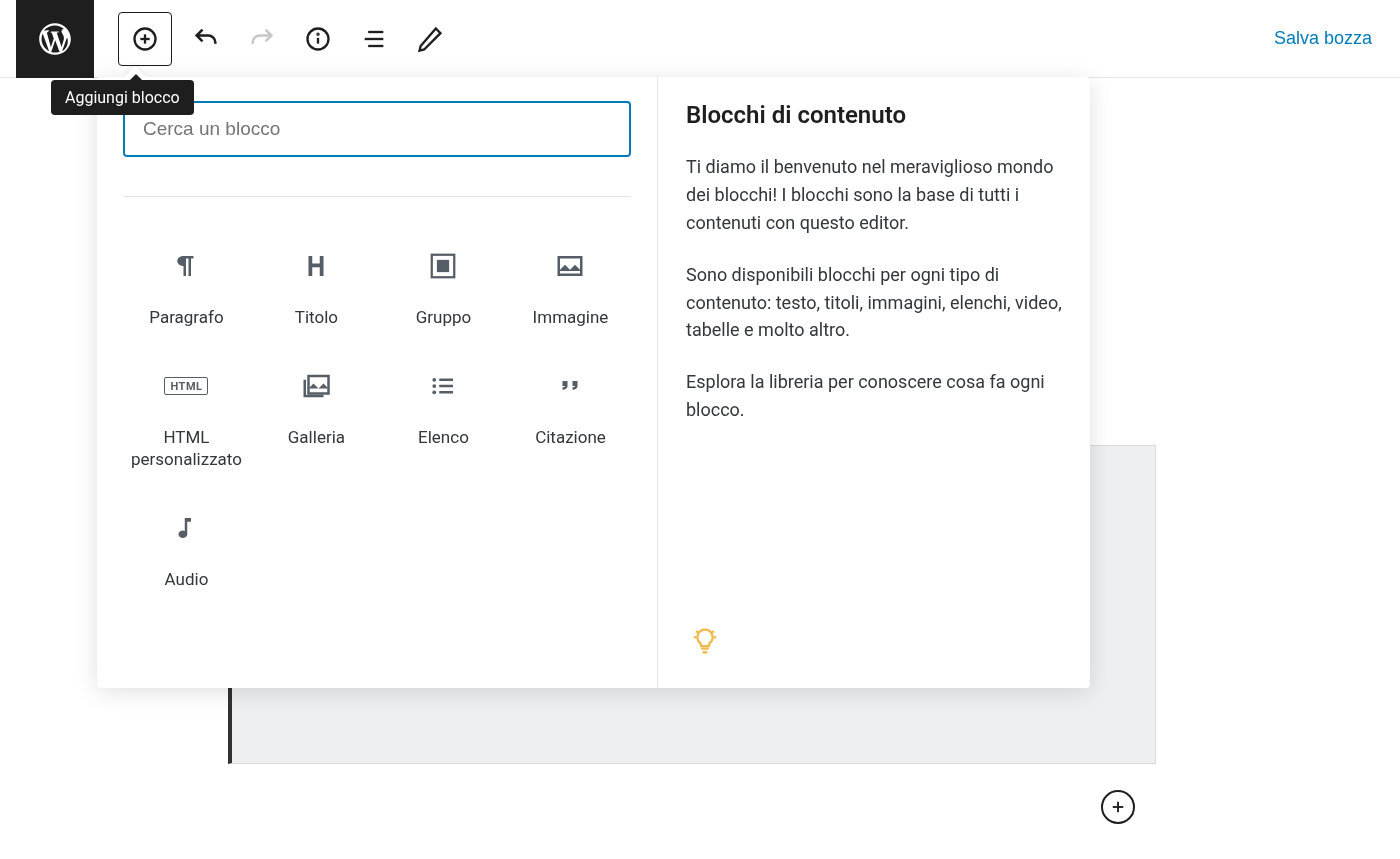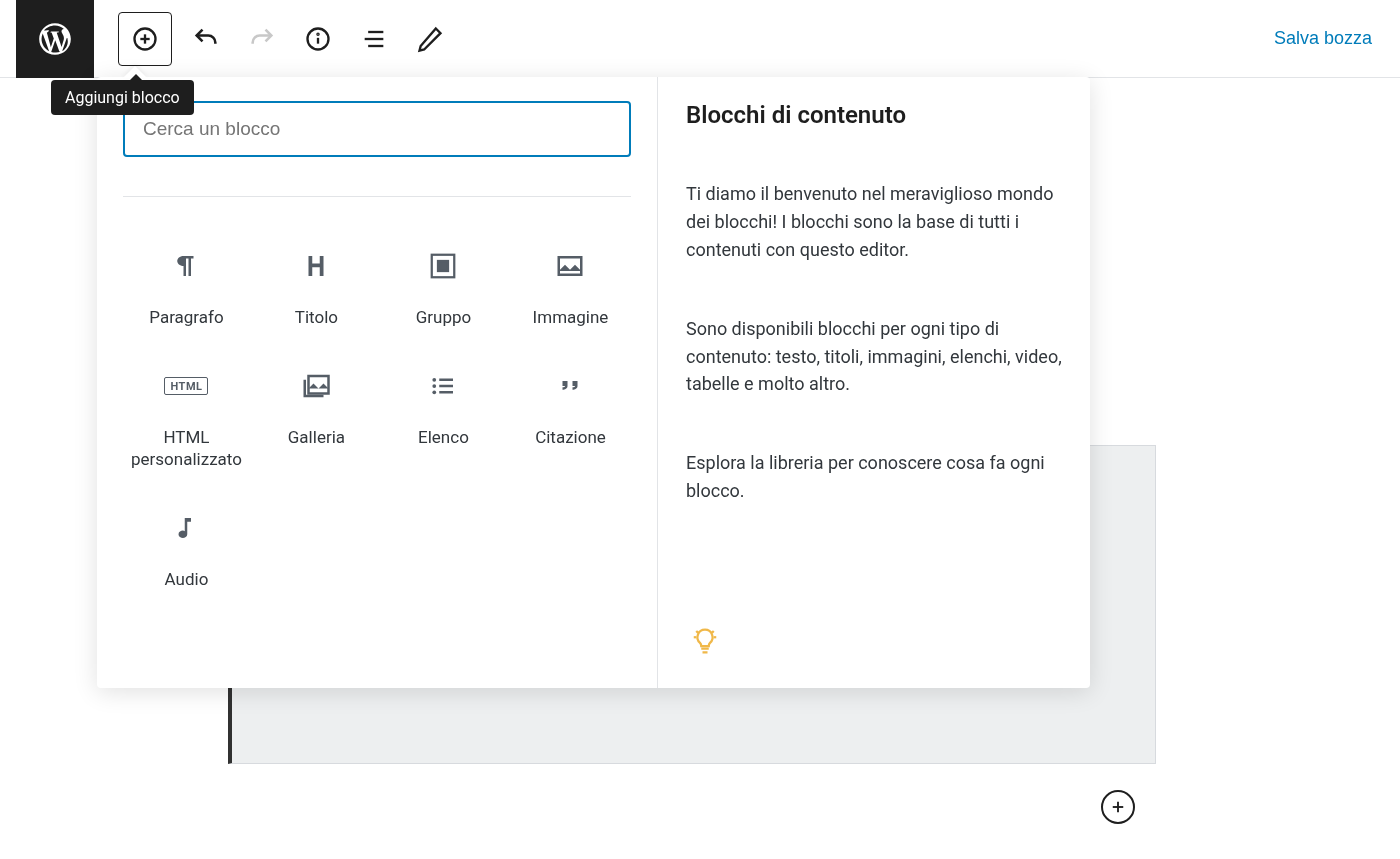--- a/index.html
+++ b/index.html
@@ -24,21 +24,21 @@
   .divider { height: 1px; background: #e2e4e7; margin-top: 22px; }
   .section-header { display: flex; align-items: center; justify-content: space-between; padding: 22px 8px 10px 8px; cursor: pointer; }
   .section-title { font-size: 17px; font-weight: 600; }
   .chevron { width: 24px; height: 24px; }
   .block-grid { display: grid; grid-template-columns: repeat(4, 1fr); gap: 10px 6px; padding-top: 14px; }
   .block-item { display: flex; flex-direction: column; align-items: center; padding: 20px 8px 10px 8px; cursor: pointer; border-radius: 4px; }
   .block-item .icon-wrap { width: 36px; height: 36px; display: flex; align-items: center; justify-content: center; margin-bottom: 22px; color: #555d66; }
   .block-item .icon-wrap svg { width: 30px; height: 30px; }
   .block-item .label { font-size: 17px; color: #32373c; text-align: center; line-height: 1.3; }
   .html-badge { font-size: 11px; font-weight: 700; letter-spacing: 0.5px; border: 1.5px solid #555d66; padding: 2px 5px 1px; border-radius: 2px; color: #555d66; }
-  .popover-right { flex: 1; padding: 24px 28px 24px 28px; border-left: 1px solid #e2e4e7; display: flex; flex-direction: column; gap: 27px; }
+  .popover-right { flex: 1; padding: 24px 28px 24px 28px; border-left: 1px solid #e2e4e7; display: flex; flex-direction: column; }
   .info-title { font-size: 24px; font-weight: 600; margin-bottom: 24px; }
   .info-p { font-size: 18px; color: #32373c; line-height: 1.55; margin-bottom: 24px; }
   .tip-box { margin-top: auto; display: flex; align-items: flex-start; gap: 20px; padding: 8px 4px; }
   .tip-icon { width: 30px; height: 30px; color: #f0b849; flex-shrink: 0; margin-top: 2px; }
   .tip-text { font-size: 17px; color: #555d66; line-height: 1.55; }
   .kbd { display: inline-block; background: #e8eaeb; padding: 0 7px; border-radius: 2px; font-family: inherit; color: #555d66; }
   .page-bg-title { position: absolute; left: 1040px; top: 105px; font-size: 42px; font-weight: 700; color: #1e1e1e; z-index: 1; letter-spacing: -1px; }
   .placeholder-box { position: absolute; left: 228px; top: 445px; width: 928px; height: 319px; border: 1px solid #d7dade; border-left: 4px solid #313131; background: #edeff0; z-index: 1; }
   .floating-add { position: absolute; left: 1101px; top: 790px; width: 34px; height: 34px; border: 2px solid #1e1e1e; border-radius: 50%; background: #fff; display: flex; align-items: center; justify-content: center; cursor: pointer; z-index: 5; }
   .floating-add svg { width: 18px; height: 18px; stroke: #1e1e1e; }

